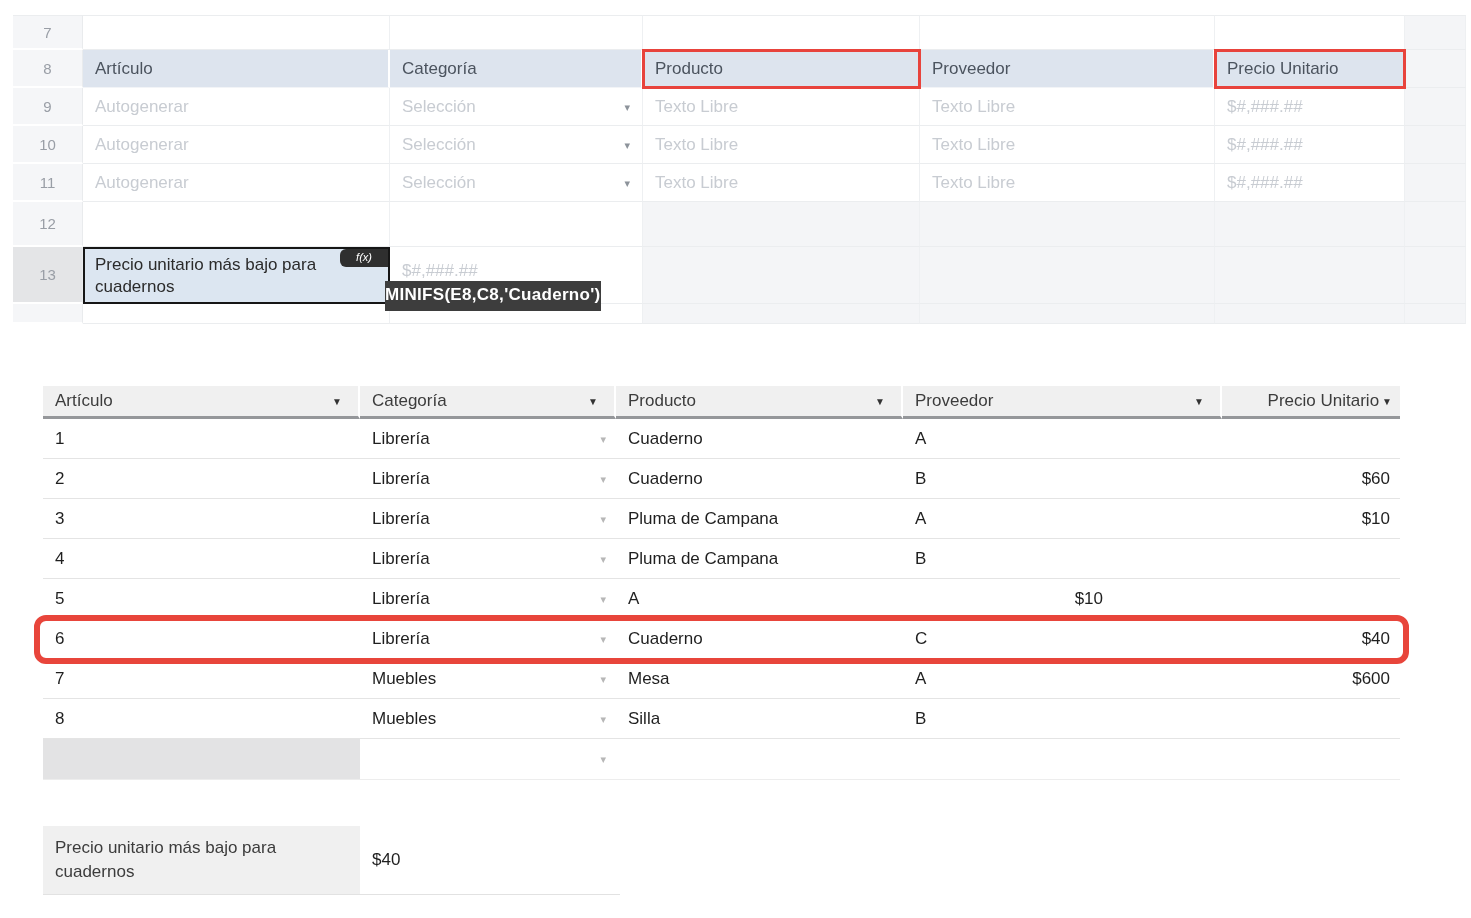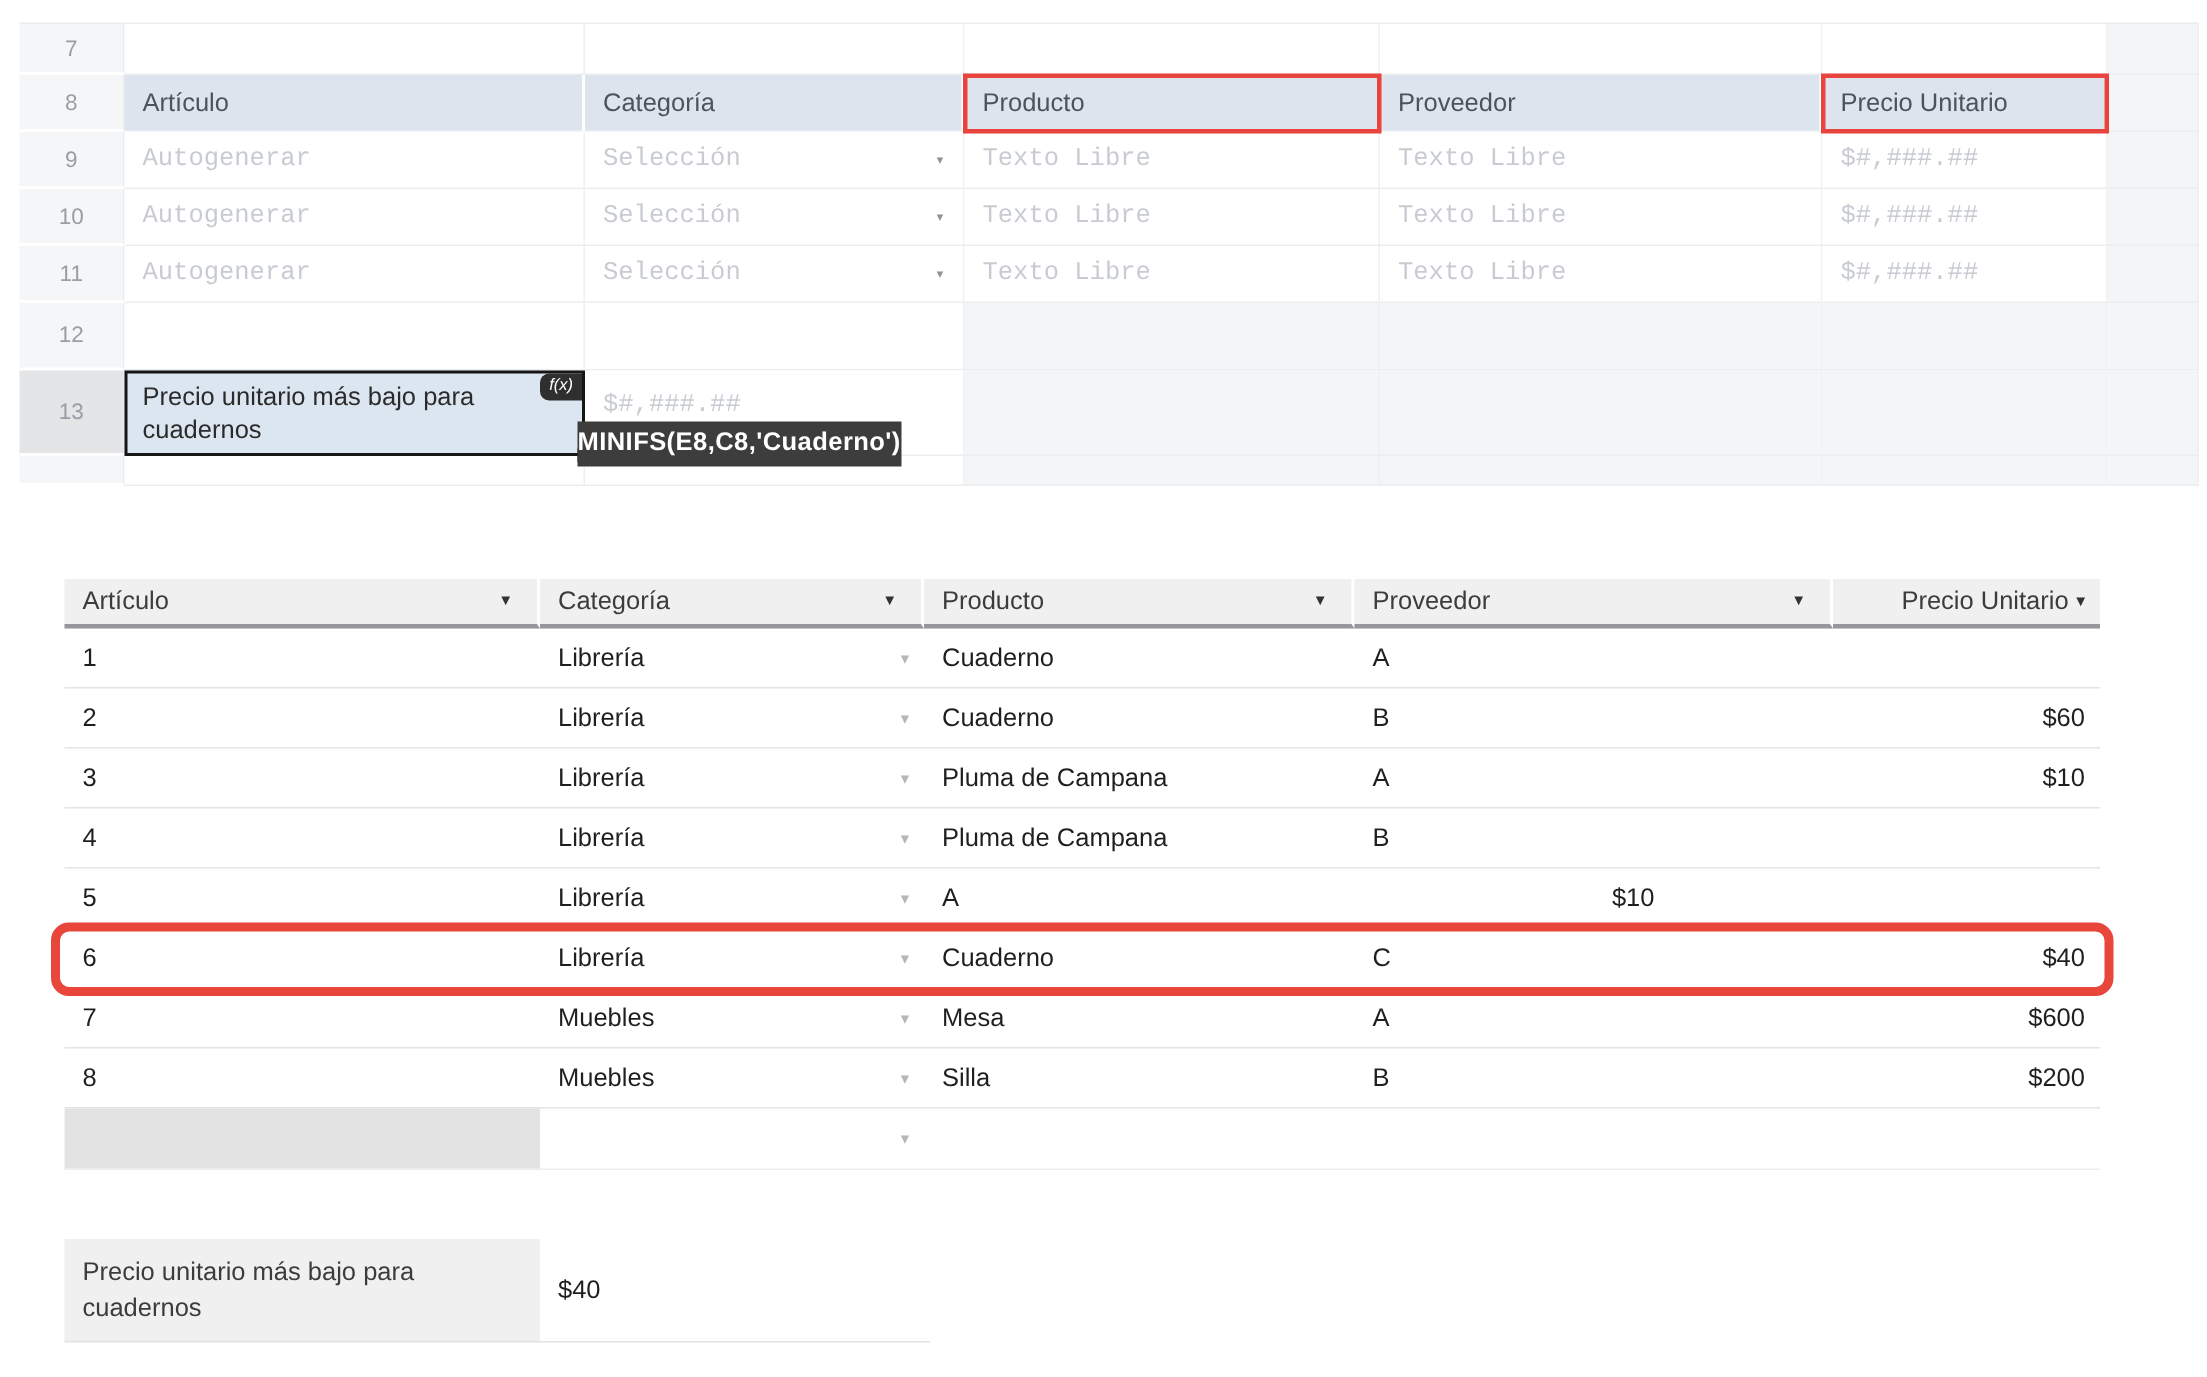--- a/index.html
+++ b/index.html
@@ -19,29 +19,29 @@
     background:#fff; display:flex; align-items:center; padding-left:12px;
     font-size:17px; color:#4b535e; position:relative; }
   .r7 .tcell { border-top:1px solid #ebedef; }
   .rnum { background:#f5f6f8; color:#999ea6; font-size:15px;
     justify-content:center; padding-left:0; border-bottom:2px solid #ffffff;
     border-right:1px solid #e9ebed; }
   .rnum.selrow { background:#e4e5e7; }
   .thead { background:#dde4ee; border-right:2px solid #ffffff;
     border-bottom:1px solid #f2f4f7; color:#4b535e; }
   .thead.outlined { outline:3px solid #e8433c; outline-offset:-2px; z-index:2; }
-  .ph { color:#c8ccd2;font-family:Liberation Mono, monospace; }
+  .ph { color:#c8ccd2; }
   .dim { background:#f4f5f7; }
   .sel-arrow { position:absolute; right:12px; top:50%; transform:translateY(-50%);
     font-size:11px; color:#8d939b; }
   .selcell { background:#dce6f1; border:2px solid #161616; z-index:3;
     align-items:center; padding:6px 30px 6px 10px; color:#2b2b2b;
     line-height:1.28; }
   .fx-badge { position:absolute; top:0; right:0; background:#2f2f2f; color:#fff;
-    font-size:11px; font-style:italic; line-height:1; padding:3px 6px 4px;
+    font-size:11px; font-style:italic; line-height:1; padding:3px 16px 4px;
     border-radius:6px 0 0 6px; }
   .fill-handle { position:absolute; bottom:-6px; right:-6px; width:9px;
     height:9px; background:#101010; z-index:4; }
   .result-ph { align-items:flex-start; padding-top:14px; }
   .formula-tip { position:absolute; left:372px; top:266px; background:#3d3d3d;
     color:#ffffff; font-weight:bold; font-size:17px; padding:4px 0 6px;
     white-space:nowrap; z-index:5; letter-spacing:.3px; }
 
   
   .wtable { position:absolute; left:43px; top:386px; width:1357px; }
@@ -279,21 +279,20 @@
   </div>
 
   <div class="wrow">
     <div class="dcell b0">8</div>
     <div class="dcell b1">
       <span>Muebles</span>
       <span class="cat-arrow">▾</span>
     </div>
     <div class="dcell b2">Silla</div>
     <div class="dcell b3">B</div>
-    <div class="dcell b4 right">$200</div>
   </div>
 
   <div class="wrow emptyrow">
     <div class="dcell b0 greycell"></div>
     <div class="dcell b1">
       <span class="cat-arrow">▾</span>
     </div>
     <div class="dcell b2"></div>
     <div class="dcell b3"></div>
     <div class="dcell b4"></div>

